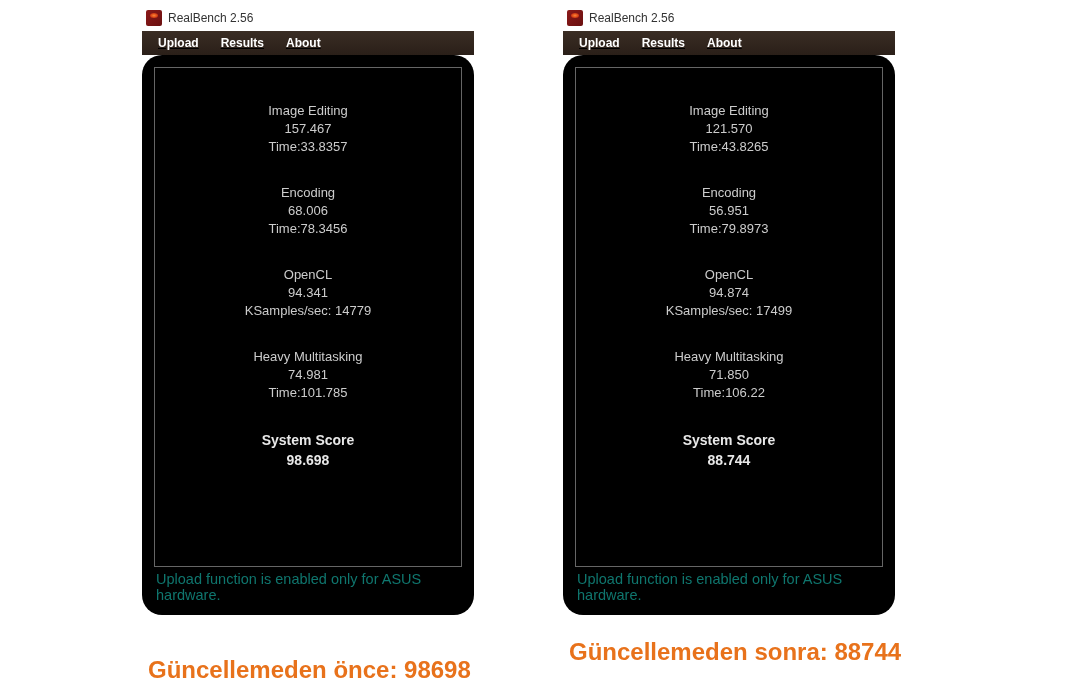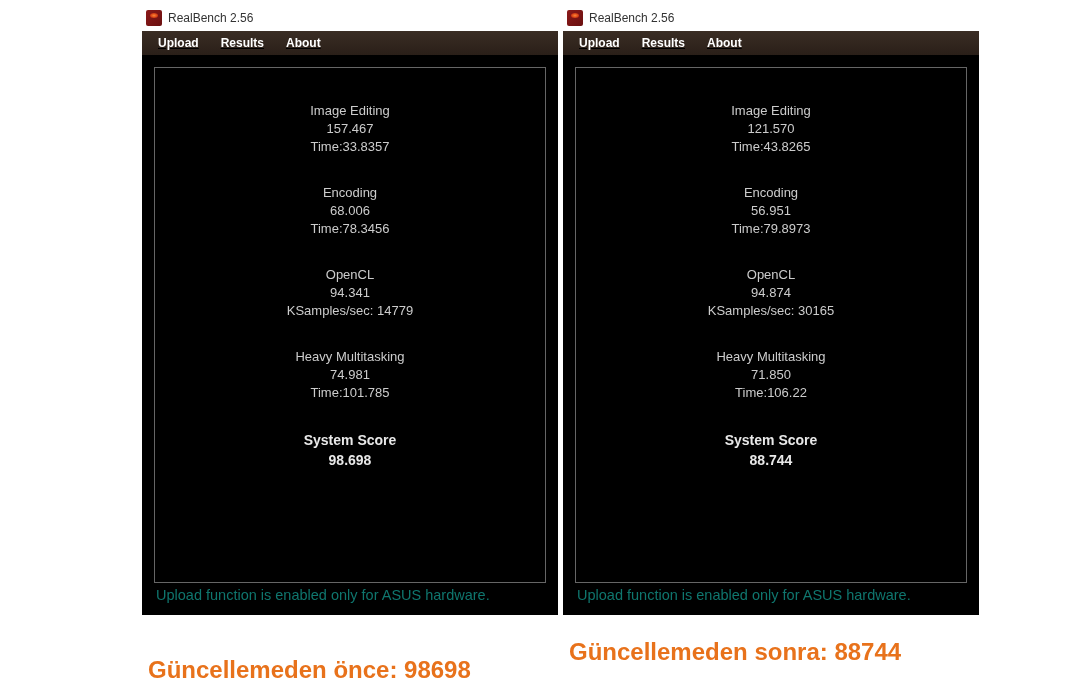--- a/index.html
+++ b/index.html
@@ -5,21 +5,21 @@
     * { margin: 0; padding: 0; box-sizing: border-box; }
     body {
       width: 1079px;
       height: 693px;
       background: #ffffff;
       font-family: Arial, sans-serif;
       position: relative;
     }
     .app-window {
       position: absolute;
-      width: 416px;
+      width: 332px;
       display: flex;
       flex-direction: column;
     }
     .window-left { left: 142px; top: 5px; }
     .window-right { left: 563px; top: 5px; }
     .titlebar {
       height: 26px;
       background: #ffffff;
       display: flex;
       align-items: center;
@@ -60,20 +60,21 @@
       font-weight: bold;
       padding: 3px 10px;
       cursor: pointer;
     }
     .content-panel {
       background: #000000;
       height: 560px;
       padding: 12px;
       display: flex;
       flex-direction: column;
+      border-radius: 20px;
     }
     .results-box {
       border: 1px solid #666;
       flex: 1;
       padding-top: 34px;
       text-align: center;
     }
     .bench-group {
       margin-bottom: 28px;
     }
@@ -182,21 +183,21 @@
 
       <div class="bench-group">
         <div class="bench-line">Encoding</div>
         <div class="bench-line">56.951</div>
         <div class="bench-line"><span>Time:</span><span>79.8973</span></div>
       </div>
 
       <div class="bench-group">
         <div class="bench-line">OpenCL</div>
         <div class="bench-line">94.874</div>
-        <div class="bench-line"><span>KSamples/sec: </span><span>30165</span></div>
+        <div class="bench-line"><span>KSamples/sec: </span><span>17499</span></div>
       </div>
 
       <div class="bench-group">
         <div class="bench-line">Heavy Multitasking</div>
         <div class="bench-line">71.850</div>
         <div class="bench-line"><span>Time:</span><span>106.22</span></div>
       </div>
 
       <div class="score-group">
         <div class="score-label">System Score</div>

